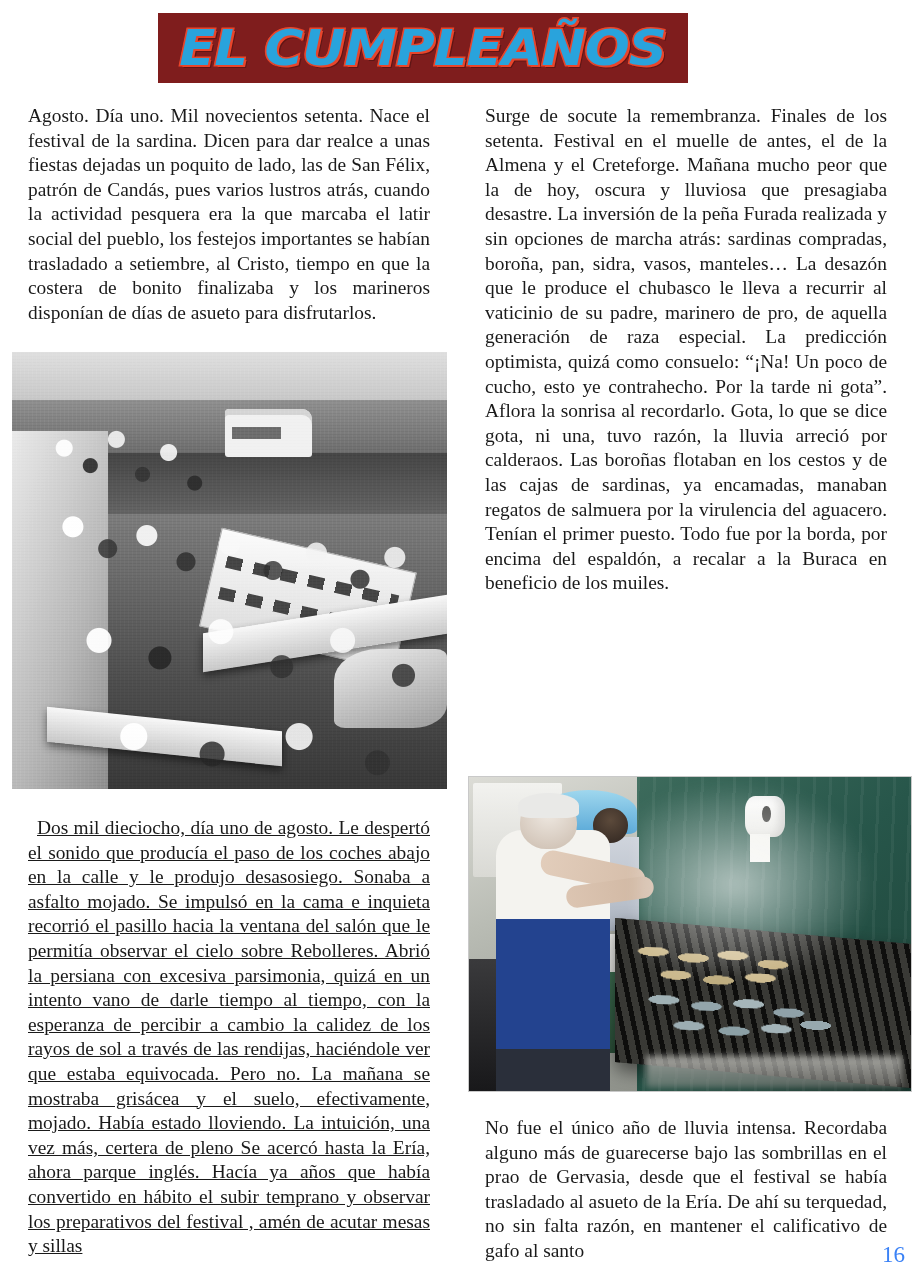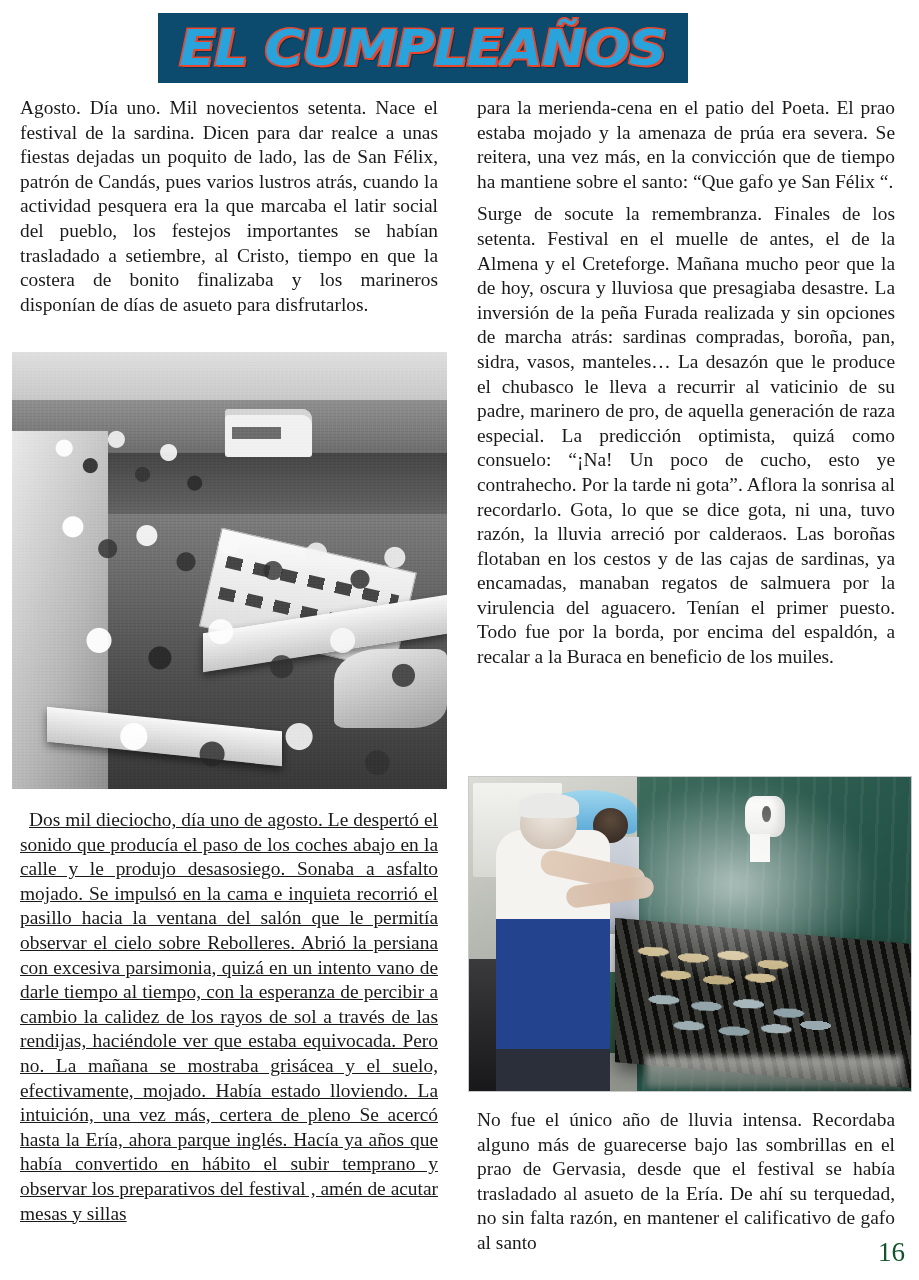--- a/index.html
+++ b/index.html
@@ -16,21 +16,21 @@
     overflow: hidden;
   }
 
   
   .title-banner {
     position: absolute;
     left: 158px;
     top: 13px;
     width: 530px;
     height: 70px;
-    background: #0c4a6e;
+    background: #7f1d1d;
     display: flex;
     align-items: center;
     justify-content: center;
     overflow: hidden;
   }
   .title-text {
     font-family: "DejaVu Sans", sans-serif;
     font-weight: bold;
     font-style: italic;
     font-size: 50px;
@@ -54,21 +54,21 @@
     width: 434px;
     font-size: 19.4px;
     line-height: 24.6px;
     text-align: left;
     hyphens: none;
   }
   .col-left  { left: 12px; }
   .col-right { left: 469px; }
 
   .para {
-    margin: 8px;
+    margin: 16px;
     text-align: justify;
     text-justify: inter-word;
   }
   .para + .para { margin-top: 0; }
   .indent { text-indent: 9px; text-decoration: underline; }
 
   
   .photo {
     position: absolute;
     overflow: hidden;
@@ -319,23 +319,23 @@
     top: 1100px;
     width: 434px;
     font-size: 19.4px;
     line-height: 24.6px;
     text-align: justify;
   }
   .page-number {
     position: absolute;
     right: 14px;
     bottom: 14px;
-    font-size: 27px;
+    font-size: 23px;
     line-height: 1;
-    color: #14532d;
+    color: #3b82f6;
   }
 </style>
 </head>
 <body>
 
 <div class="title-banner">
   <div class="title-text">EL CUMPLEAÑOS</div>
 </div>
 
 <div class="col col-left">
@@ -360,21 +360,20 @@
     <div class="bw-crowd"></div>
     <div class="bw-grain"></div>
   </div>
 </div>
 
 <div class="col col-left" style="top:800px;">
   <p class="para indent"> Dos mil dieciocho, día uno de agosto. Le despertó el sonido que producía el paso de los coches abajo en la calle y le produjo desasosiego. Sonaba a asfalto mojado. Se impulsó en la cama e inquieta recorrió el pasillo hacia la ventana del salón que le permitía observar el cielo sobre Rebolleres. Abrió la persiana con excesiva parsimonia, quizá en un intento vano de darle tiempo al tiempo, con la esperanza de percibir a cambio la calidez de los rayos de sol a través de las rendijas, haciéndole ver que estaba equivocada. Pero no. La mañana se mostraba grisácea y el suelo, efectivamente, mojado. Había estado lloviendo. La intuición, una vez más, certera de pleno Se acercó hasta la Ería, ahora parque inglés. Hacía ya años que había convertido en hábito el subir temprano y observar los preparativos del festival , amén de acutar mesas y sillas</p>
 </div>
 
 <div class="col col-right">
-  <p class="para">para la merienda-cena en el patio del Poeta. El prao estaba mojado y la amenaza de prúa era severa. Se reitera, una vez más, en la convicción que de tiempo ha mantiene sobre el santo: “Que gafo ye San Félix “.</p>
   <p class="para">Surge de socute la remembranza. Finales de los setenta. Festival en el muelle de antes, el de la Almena y el Creteforge. Mañana mucho peor que la de hoy, oscura y lluviosa que presagiaba desastre. La inversión de la peña Furada realizada y sin opciones de marcha atrás: sardinas compradas, boroña, pan, sidra, vasos, manteles… La desazón que le produce el chubasco le lleva a recurrir al vaticinio de su padre, marinero de pro, de aquella generación de raza especial. La predicción optimista, quizá como consuelo: “¡Na! Un poco de cucho, esto ye contrahecho. Por la tarde ni gota”. Aflora la sonrisa al recordarlo. Gota, lo que se dice gota, ni una, tuvo razón, la lluvia arreció por calderaos. Las boroñas flotaban en los cestos y de las cajas de sardinas, ya encamadas, manaban regatos de salmuera por la virulencia del aguacero. Tenían el primer puesto. Todo fue por la borda, por encima del espaldón, a recalar a la Buraca en beneficio de los muiles.</p>
 </div>
 
 <div class="photo" id="photo-grill">
   <div class="photo-inner">
     <div class="gr-left-bg"></div>
     <div class="gr-tarp"></div>
     <div class="gr-truck"></div>
     <div class="gr-awning"></div>
     <div class="gr-dark-left"></div>

